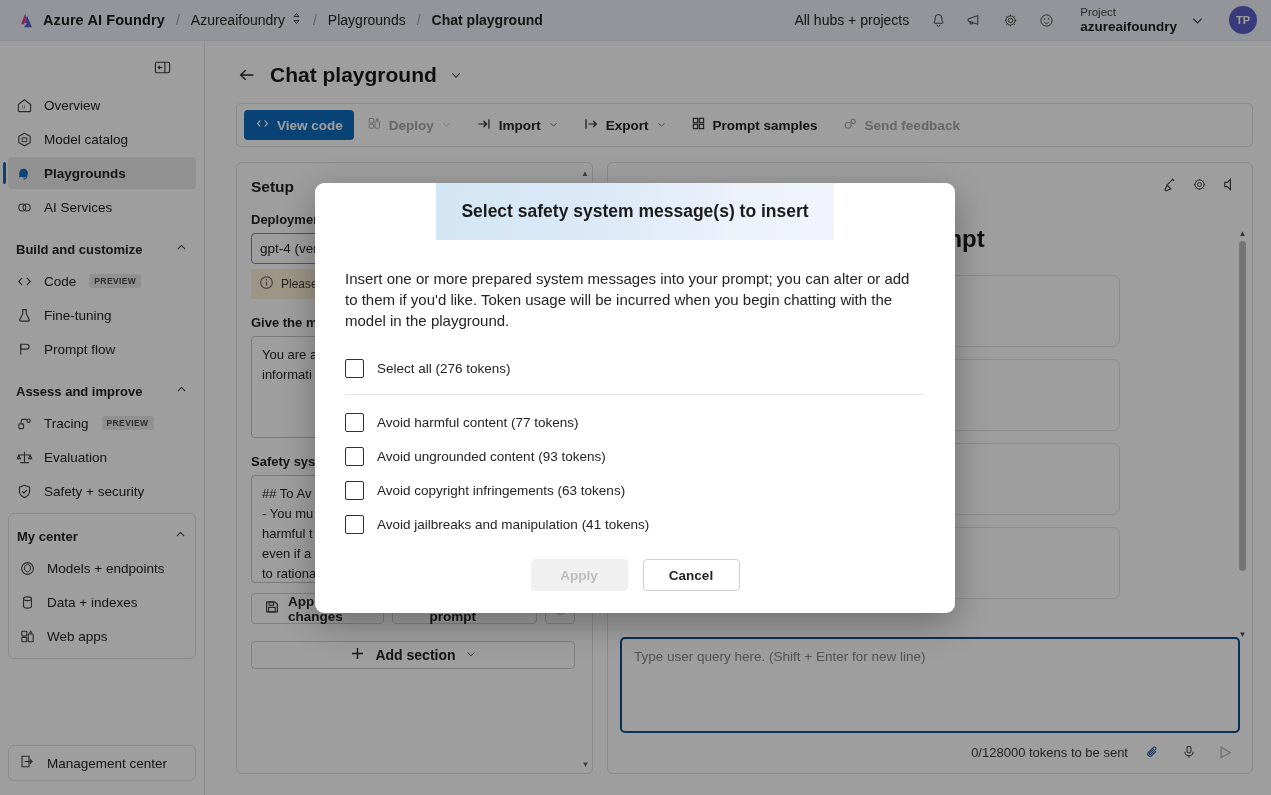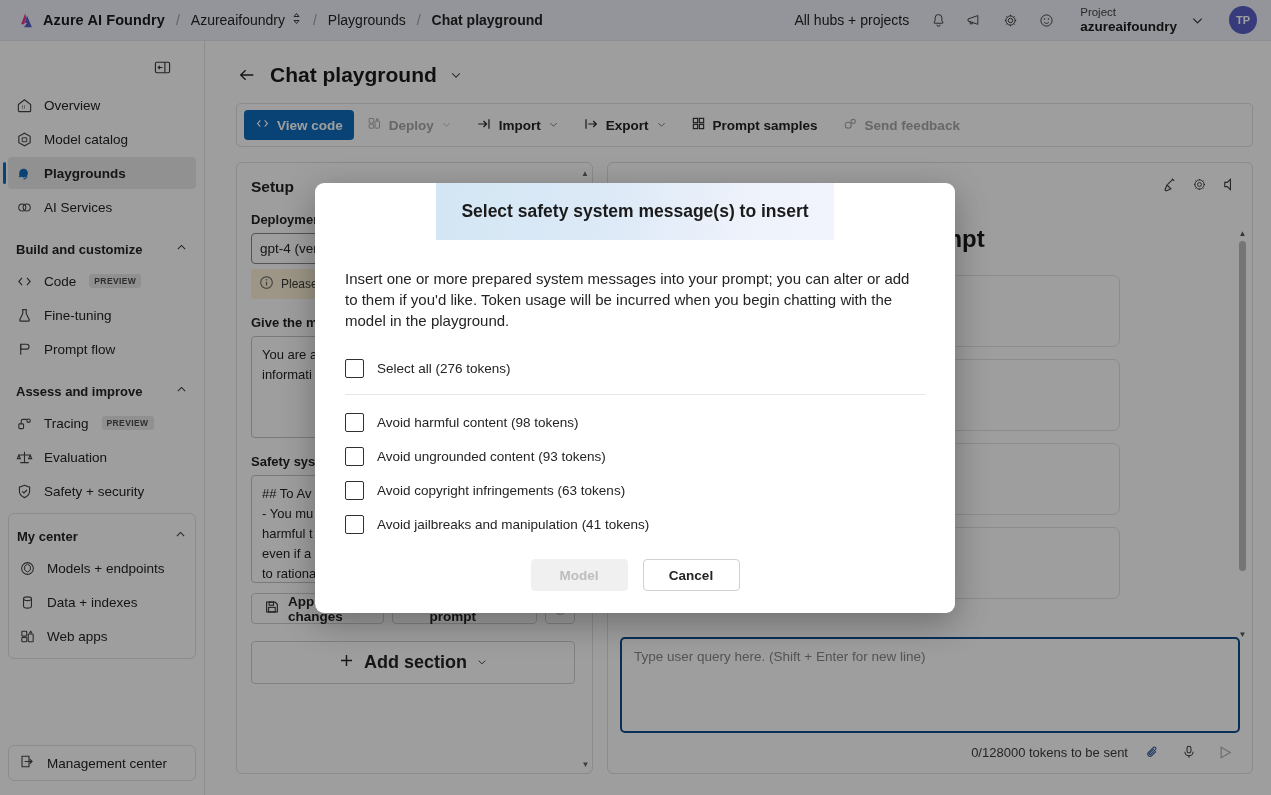--- a/index.html
+++ b/index.html
@@ -150,24 +150,24 @@
   .resize-grip { position: absolute; right: 3px; bottom: 2px; color: #999; font-size: 10px; }
   .btn-row { display: flex; gap: 8px; margin-top: 10px; }
   .sbtn {
     display: flex; align-items: center; justify-content: center; gap: 8px;
     height: 31px; padding: 0 12px;
     border: 1px solid #d1d1d1; border-radius: 4px;
     background: #fff; font-size: 13.5px; font-weight: bold; cursor: pointer;
   }
   .sbtn.icon-only { width: 33px; padding: 0; color: #bdbdbd; }
   .add-section {
-    margin-top: 17px; height: 43px;
+    margin-top: 17px; height: 28px;
     border: 1px solid #d1d1d1; border-radius: 4px;
     display: flex; align-items: center; justify-content: center; gap: 9px;
-    font-size: 18px; font-weight: bold; cursor: pointer; background:#fff;
+    font-size: 14px; font-weight: bold; cursor: pointer; background:#fff;
   }
   .panel-scrollbar {
     position: absolute; right: 3px; top: 6px; width: 8px; height: 600px;
   }
   .sb-up, .sb-dn { color: #666; font-size: 8px; text-align: center; }
   .sb-track { position:absolute; left:2px; top:14px; width: 5px; height: 566px; }
   .sb-thumb { position: absolute; left: 0; top: 0; width: 5px; height: 380px; background: #c8c8c8; border-radius: 3px; }
 
   
   .chat-panel {
@@ -771,36 +771,36 @@
       <div class="chk-row">
         <span class="chkbox"></span>
         <span class="chk-label">Select all (276 tokens)</span>
       </div>
 
       <div class="chk-divider"></div>
 
       <div class="chk-group">
         <div class="chk-row">
           <span class="chkbox"></span>
-          <span class="chk-label">Avoid harmful content (98 tokens)</span>
+          <span class="chk-label">Avoid harmful content (77 tokens)</span>
         </div>
         <div class="chk-row">
           <span class="chkbox"></span>
           <span class="chk-label">Avoid ungrounded content (93 tokens)</span>
         </div>
         <div class="chk-row">
           <span class="chkbox"></span>
           <span class="chk-label">Avoid copyright infringements (63 tokens)</span>
         </div>
         <div class="chk-row">
           <span class="chkbox"></span>
           <span class="chk-label">Avoid jailbreaks and manipulation (41 tokens)</span>
         </div>
       </div>
     </div>
 
     <div class="modal-foot">
-      <div class="mbtn disabled">Model</div>
+      <div class="mbtn disabled">Apply</div>
       <div class="mbtn secondary">Cancel</div>
     </div>
   </div>
 
 </div>
 
 </body></html>

